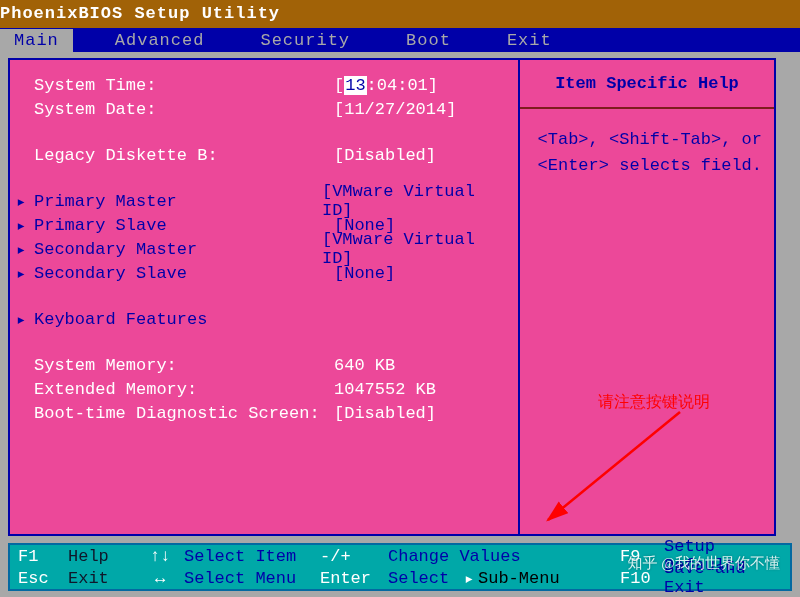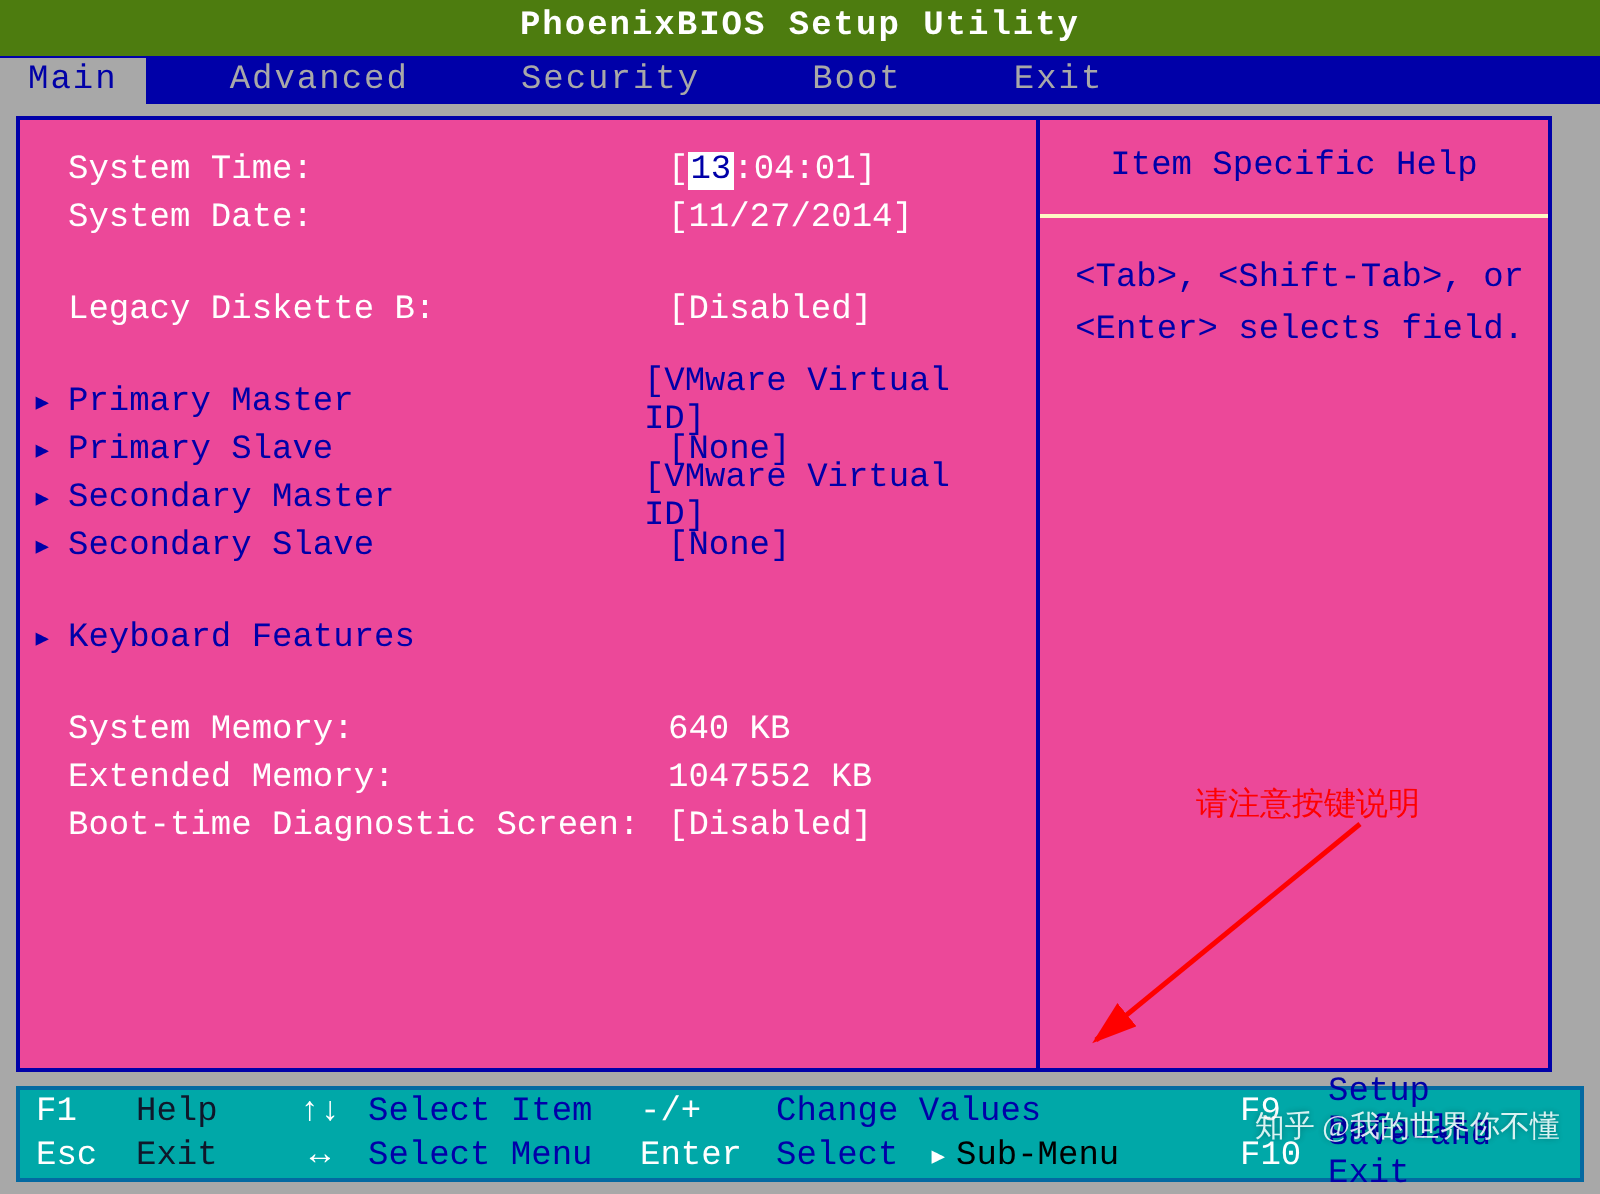--- a/index.html
+++ b/index.html
@@ -8,24 +8,24 @@
     height: 597px;
     background: #a8a8a8;
     font-family: "Lucida Console", "Courier New", monospace;
     font-size: 17px;
     overflow: hidden;
     position: relative;
   }
   .title-bar {
     width: 100%;
     height: 28px;
-    background: #4d7c0f;
+    background: #a16207;
     color: #ffffff;
     font-weight: bold;
-    text-align: center;
+    text-align: left;
     line-height: 28px;
     letter-spacing: 1px;
   }
   .menu-bar {
     width: 100%;
     height: 24px;
     background: #0000a8;
     display: flex;
     align-items: center;
   }
@@ -58,22 +58,22 @@
     border-left: 2px solid #0000a8;
     color: #0000a8;
     display: flex;
     flex-direction: column;
     position: relative;
   }
   .help-title {
     text-align: center;
     color: #0000a8;
     padding: 14px 0;
-    border-bottom: 2px solid #fef9c3;
-    font-weight: normal;
+    border-bottom: 2px solid #7f1d1d;
+    font-weight: bold;
   }
   .help-body {
     padding: 18px 12px;
     color: #0000a8;
     line-height: 1.5;
     text-align: right;
   }
   .row {
     display: flex;
     margin-bottom: 2px;

